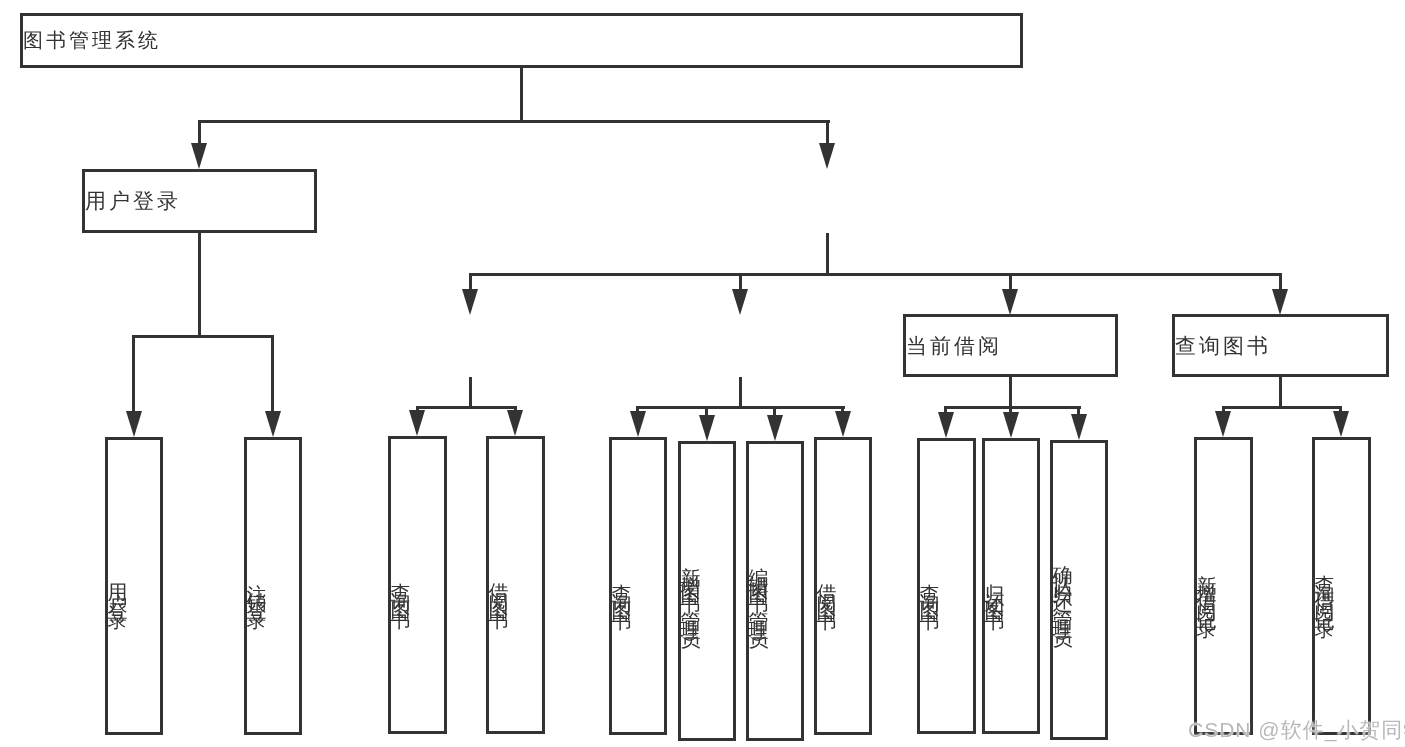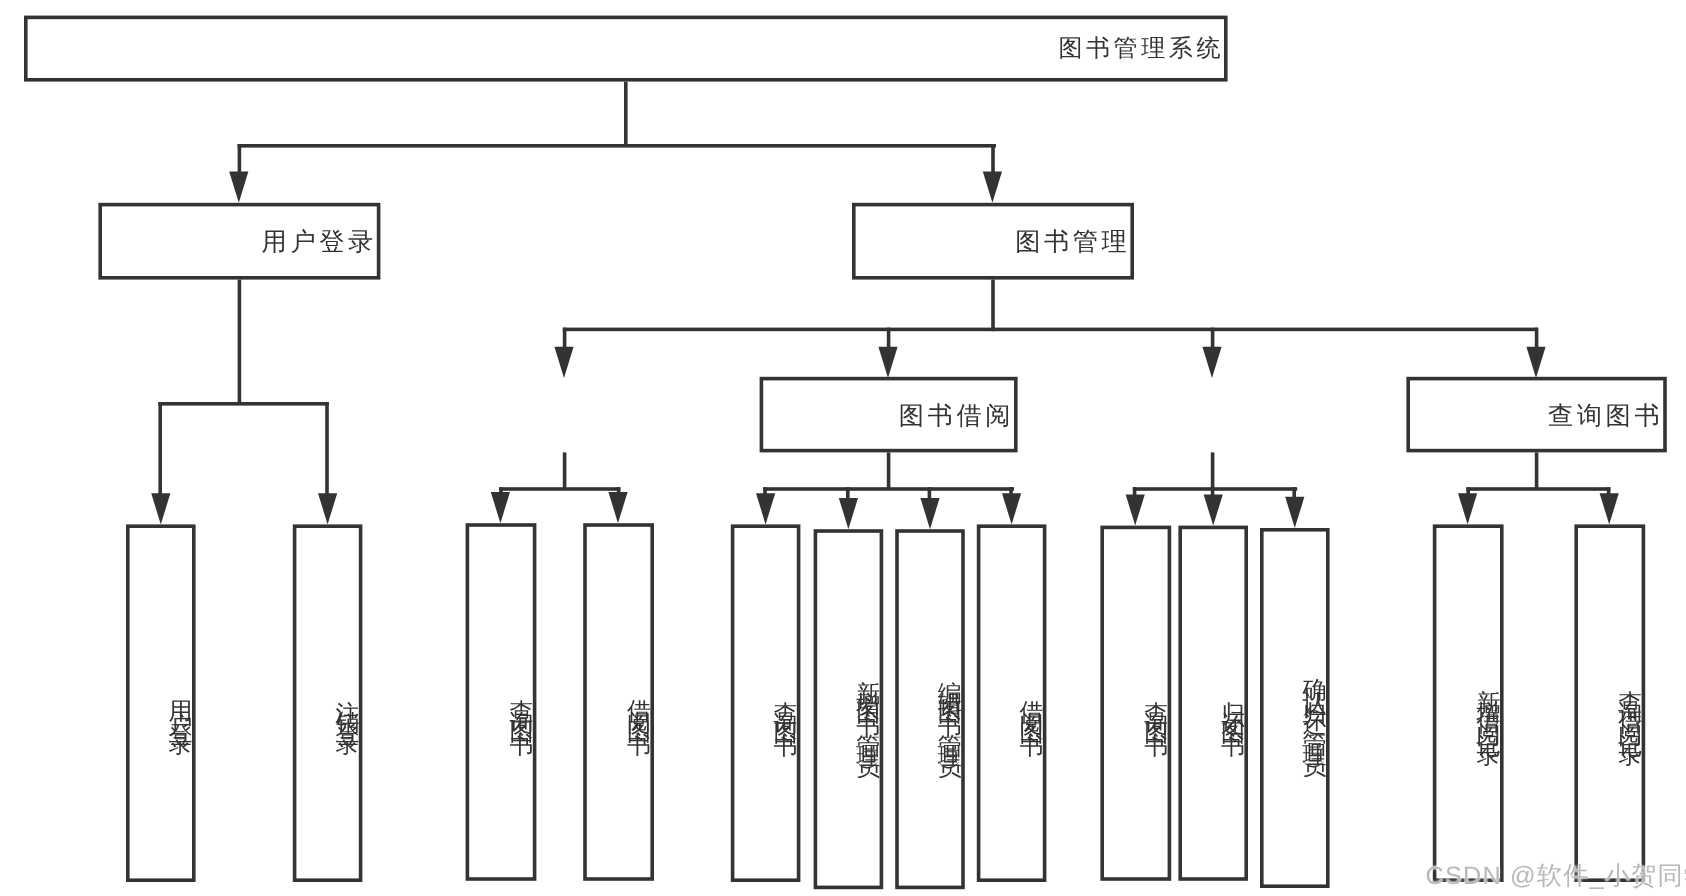--- a/index.html
+++ b/index.html
@@ -4,21 +4,21 @@
 <style>
   html,body { margin:0; padding:0; }
   body { font-family: "Liberation Sans", "DejaVu Sans", sans-serif; background:#fff; }
   #stage {
     position:relative; width:1405px; height:747px; background:#ffffff;
     overflow:hidden;
   }
   .box {
     position:absolute; box-sizing:border-box;
     border:3px solid #333333; background:#ffffff;
-    display:flex; align-items:center; justify-content:flex-end;
+    display:flex; align-items:center; justify-content:flex-start;
   }
   .hlabel { font-size:21px; color:#333333; letter-spacing:3px; white-space:nowrap; }
   .root-label { font-size:20px; }
   .vlabel {
     writing-mode:vertical-rl; text-orientation:mixed;
     font-size:20px; line-height:1.0; letter-spacing:9px;
     color:#333333; white-space:nowrap;
   }
   .ln { position:absolute; background:#333333; }
   .arr {
@@ -45,44 +45,41 @@
   <div class="ln" style="left:520px;top:68px;width:3px;height:53px"></div>
   <div class="ln" style="left:198px;top:120px;width:632px;height:3px"></div>
   <div class="ln" style="left:198px;top:120px;width:3px;height:26px"></div>
   <div class="ln" style="left:826px;top:120px;width:3px;height:26px"></div>
   <div class="arr" style="left:191px;top:143px"></div>
   <div class="arr" style="left:819px;top:143px"></div>
 
   <div class="box" style="left:82px;top:169px;width:235px;height:64px">
     <span class="hlabel">用户登录</span>
   </div>
-  <div class="box" style="left:710px;top:169px;width:235px;height:64px">
-    <span class="hlabel">图书管理</span>
-  </div>
 
   <div class="ln" style="left:198px;top:233px;width:3px;height:102px"></div>
   <div class="ln" style="left:132px;top:335px;width:142px;height:3px"></div>
   <div class="ln" style="left:132px;top:335px;width:3px;height:80px"></div>
   <div class="ln" style="left:271px;top:335px;width:3px;height:80px"></div>
   <div class="arr" style="left:126px;top:411px"></div>
   <div class="arr" style="left:265px;top:411px"></div>
 
   <div class="ln" style="left:826px;top:233px;width:3px;height:43px"></div>
   <div class="ln" style="left:469px;top:273px;width:812px;height:3px"></div>
   <div class="ln" style="left:469px;top:273px;width:3px;height:18px"></div>
   <div class="ln" style="left:739px;top:273px;width:3px;height:18px"></div>
   <div class="ln" style="left:1009px;top:273px;width:3px;height:18px"></div>
   <div class="ln" style="left:1279px;top:273px;width:3px;height:18px"></div>
   <div class="arr" style="left:462px;top:289px"></div>
   <div class="arr" style="left:732px;top:289px"></div>
   <div class="arr" style="left:1002px;top:289px"></div>
   <div class="arr" style="left:1272px;top:289px"></div>
 
-  <div class="box" style="left:633px;top:314px;width:215px;height:63px">
-    <span class="hlabel">图书借阅</span>
+  <div class="box" style="left:903px;top:314px;width:215px;height:63px">
+    <span class="hlabel">当前借阅</span>
   </div>
   <div class="box" style="left:1172px;top:314px;width:217px;height:63px">
     <span class="hlabel">查询图书</span>
   </div>
 
   <div class="ln" style="left:469px;top:377px;width:3px;height:31px"></div>
   <div class="ln" style="left:416px;top:406px;width:101px;height:3px"></div>
   <div class="ln" style="left:416px;top:406px;width:3px;height:8px"></div>
   <div class="ln" style="left:514px;top:406px;width:3px;height:8px"></div>
   <div class="arr" style="left:409px;top:410px"></div>

